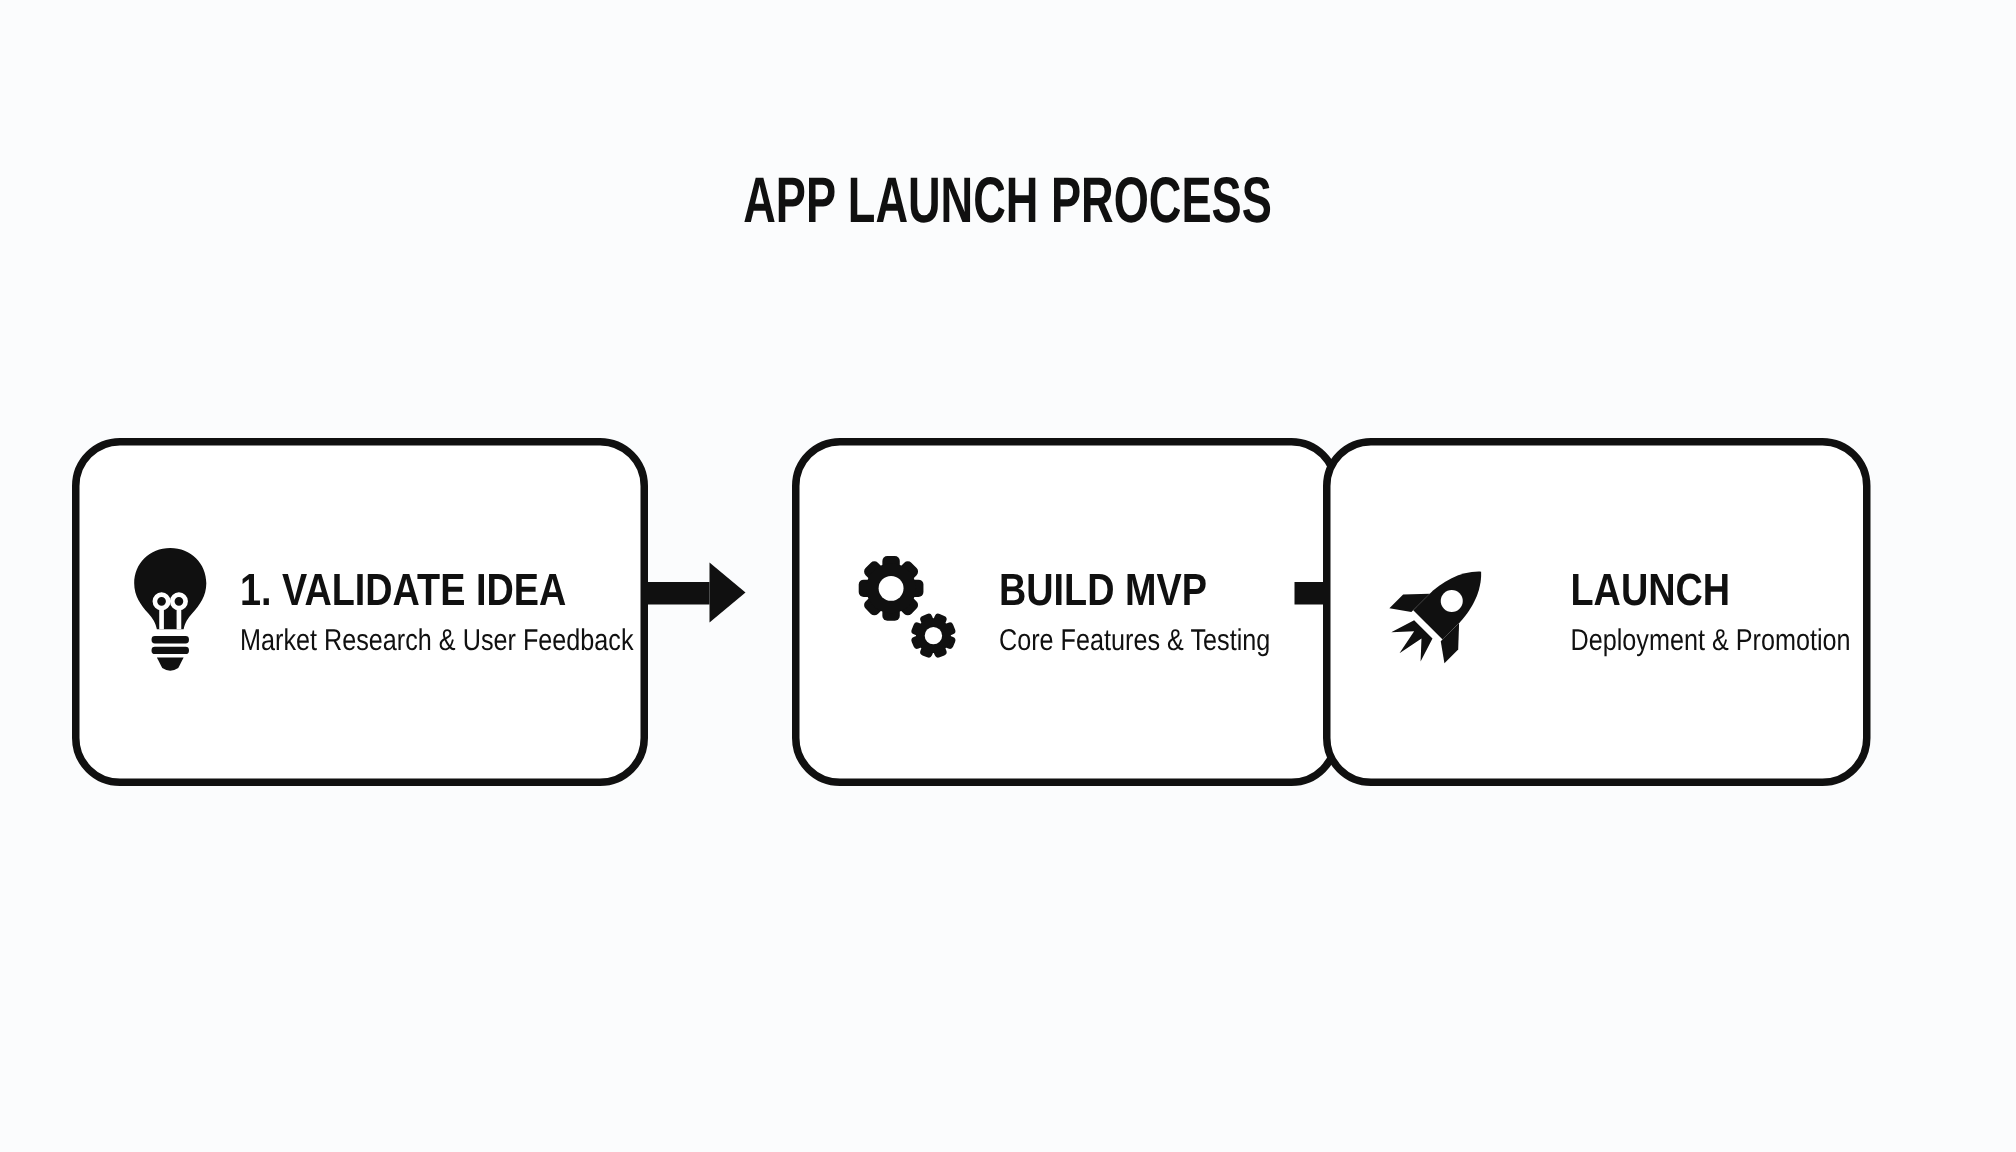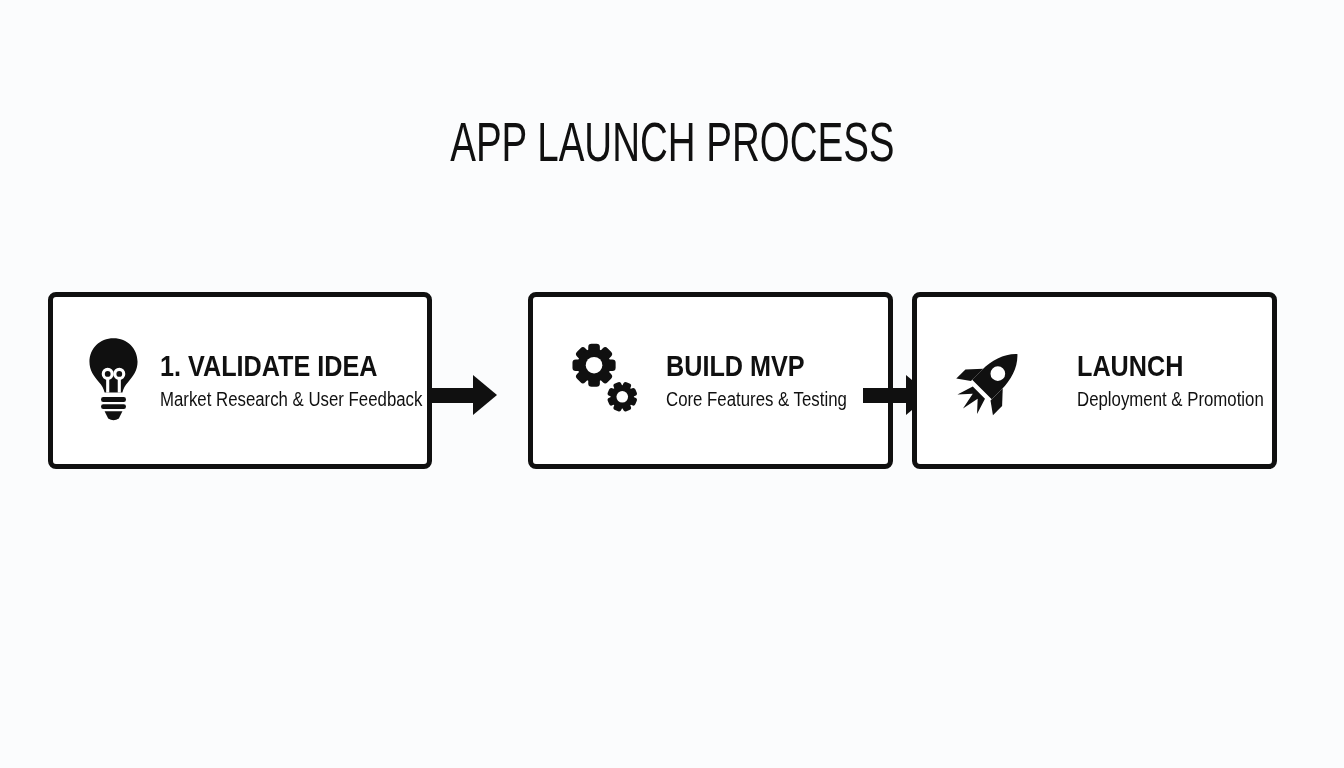--- a/index.html
+++ b/index.html
@@ -13,48 +13,48 @@
     color: #101010;
   }
 
   
   .main-title {
     position: absolute;
     top: 110px;
     left: 0;
     width: 100%;
     text-align: center;
-    font-size: 55px;
-    font-weight: 400;
+    font-size: 43px;
+    font-weight: 700;
     white-space: nowrap;
   }
   .main-title .squeeze {
     display: inline-block;
     transform: scaleX(0.70);
     transform-origin: center;
     letter-spacing: 0;
   }
 
   
   .step-box {
     position: absolute;
     top: 292px;
-    height: 177px;
+    height: 232px;
     background: #ffffff;
     border: 5px solid #101010;
-    border-radius: 8px;
+    border-radius: 32px;
     box-sizing: border-box;
     display: flex;
     align-items: center;
     padding-left: 32px;
     gap: 18px;
   }
   .step-box.b1 { left: 48px;  width: 384px; }
   .step-box.b2 { left: 500px; width: 365px; margin-left: 28px; }
-  .step-box.b3 { left: 912px; width: 365px; gap: 45px; }
+  .step-box.b3 { left: 882px; width: 365px; gap: 45px; }
 
   .step-icon { flex: 0 0 auto; display: block; }
 
   .step-text { display: flex; flex-direction: column; justify-content: center; }
   .step-title {
     font-size: 30px;
     font-weight: 700;
     line-height: 32px;
     white-space: nowrap;
     transform: scaleX(0.84);

